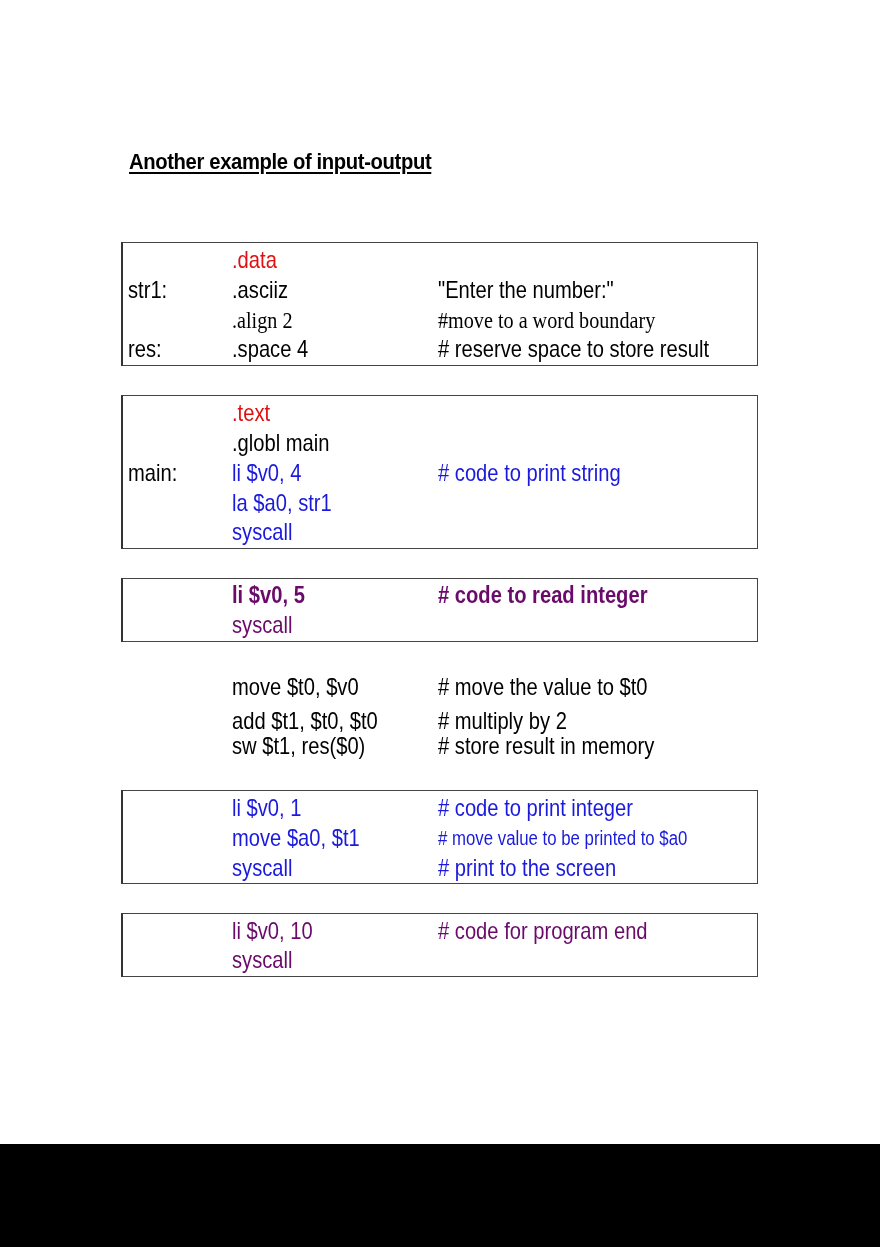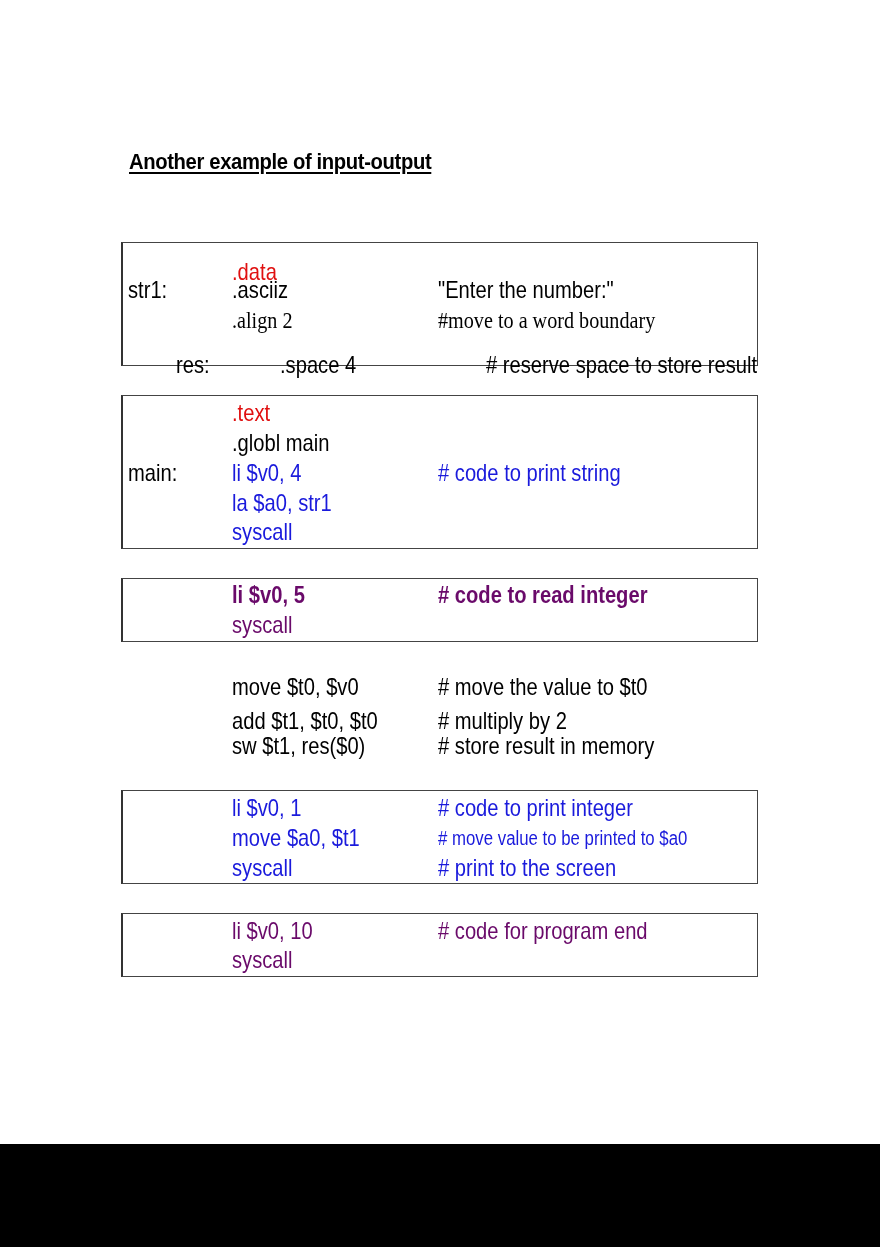--- a/index.html
+++ b/index.html
@@ -33,36 +33,36 @@
     .small { font-size: 20px; }
   </style>
 </head>
 <body>
 
 <div class="page">
   <div class="title">Another example of input-output</div>
 
   <div class="box" style="top:242px;height:124px;"></div>
   <div class="block" style="top:245px;">
-    <div class="line" style="top:12px;padding-left:32px;">
+    <div class="line" style="top:0px;padding-left:32px;">
       <span class="c-label"></span>
       <span class="c-instr" style="color:#e01010;">.data</span>
       <span class="c-comment"></span>
     </div>
     <div class="line" style="top:30px;text-align:right;">
       <span class="c-label">str1:</span>
       <span class="c-instr">.asciiz</span>
       <span class="c-comment">"Enter the number:"</span>
     </div>
     <div class="line" style="top:60px;font-family:Liberation Serif, serif;">
       <span class="c-label"></span>
       <span class="c-instr">.align 2</span>
       <span class="c-comment">#move to a word boundary</span>
     </div>
-    <div class="line" style="top:105px;margin-left:48px;">
+    <div class="line" style="top:89px;">
       <span class="c-label">res:</span>
       <span class="c-instr">.space 4</span>
       <span class="c-comment"># reserve space to store result</span>
     </div>
   </div>
 
   <div class="box" style="top:395px;height:154px;"></div>
   <div class="block" style="top:398px;">
     <div class="line" style="top:0px;">
       <span class="c-label"></span>

